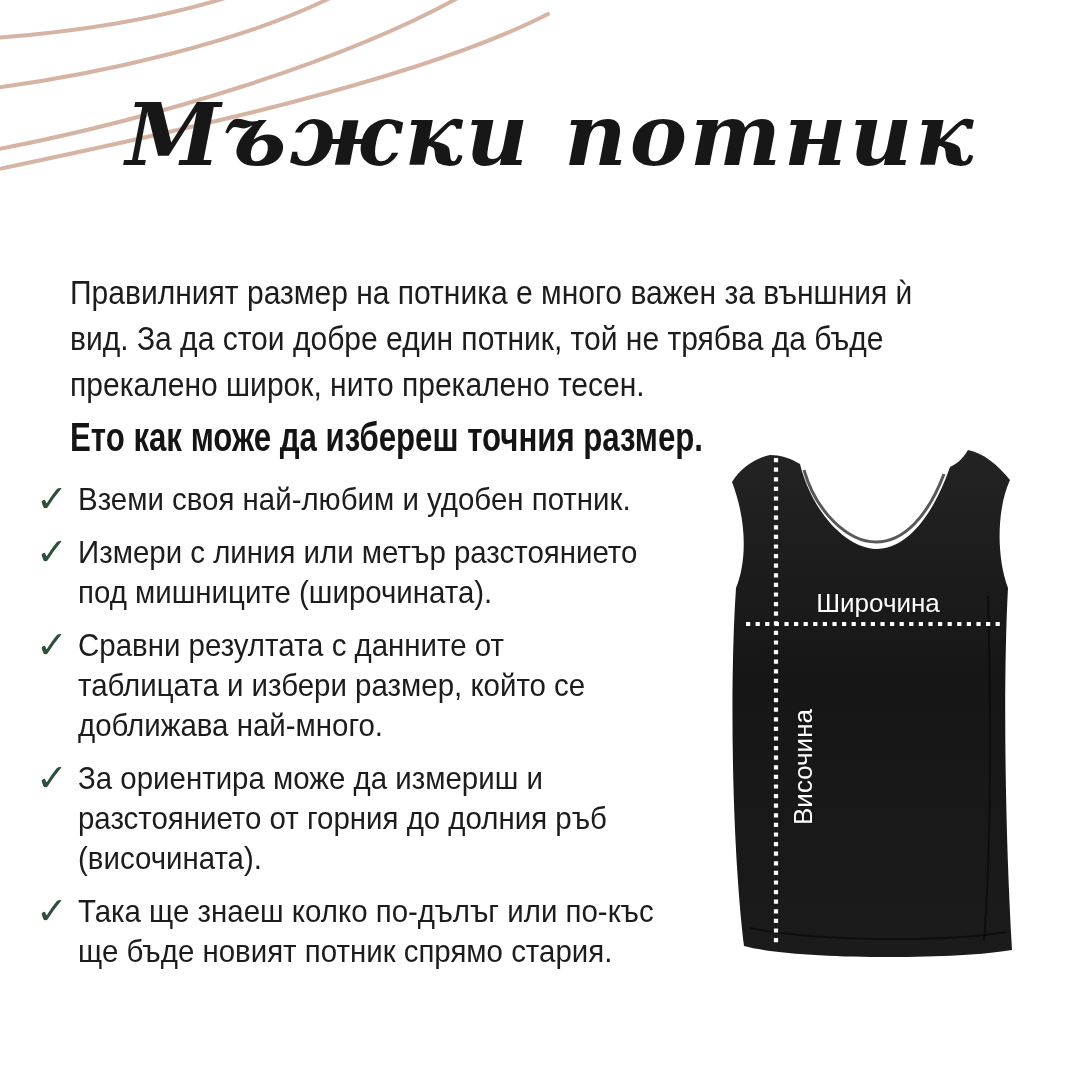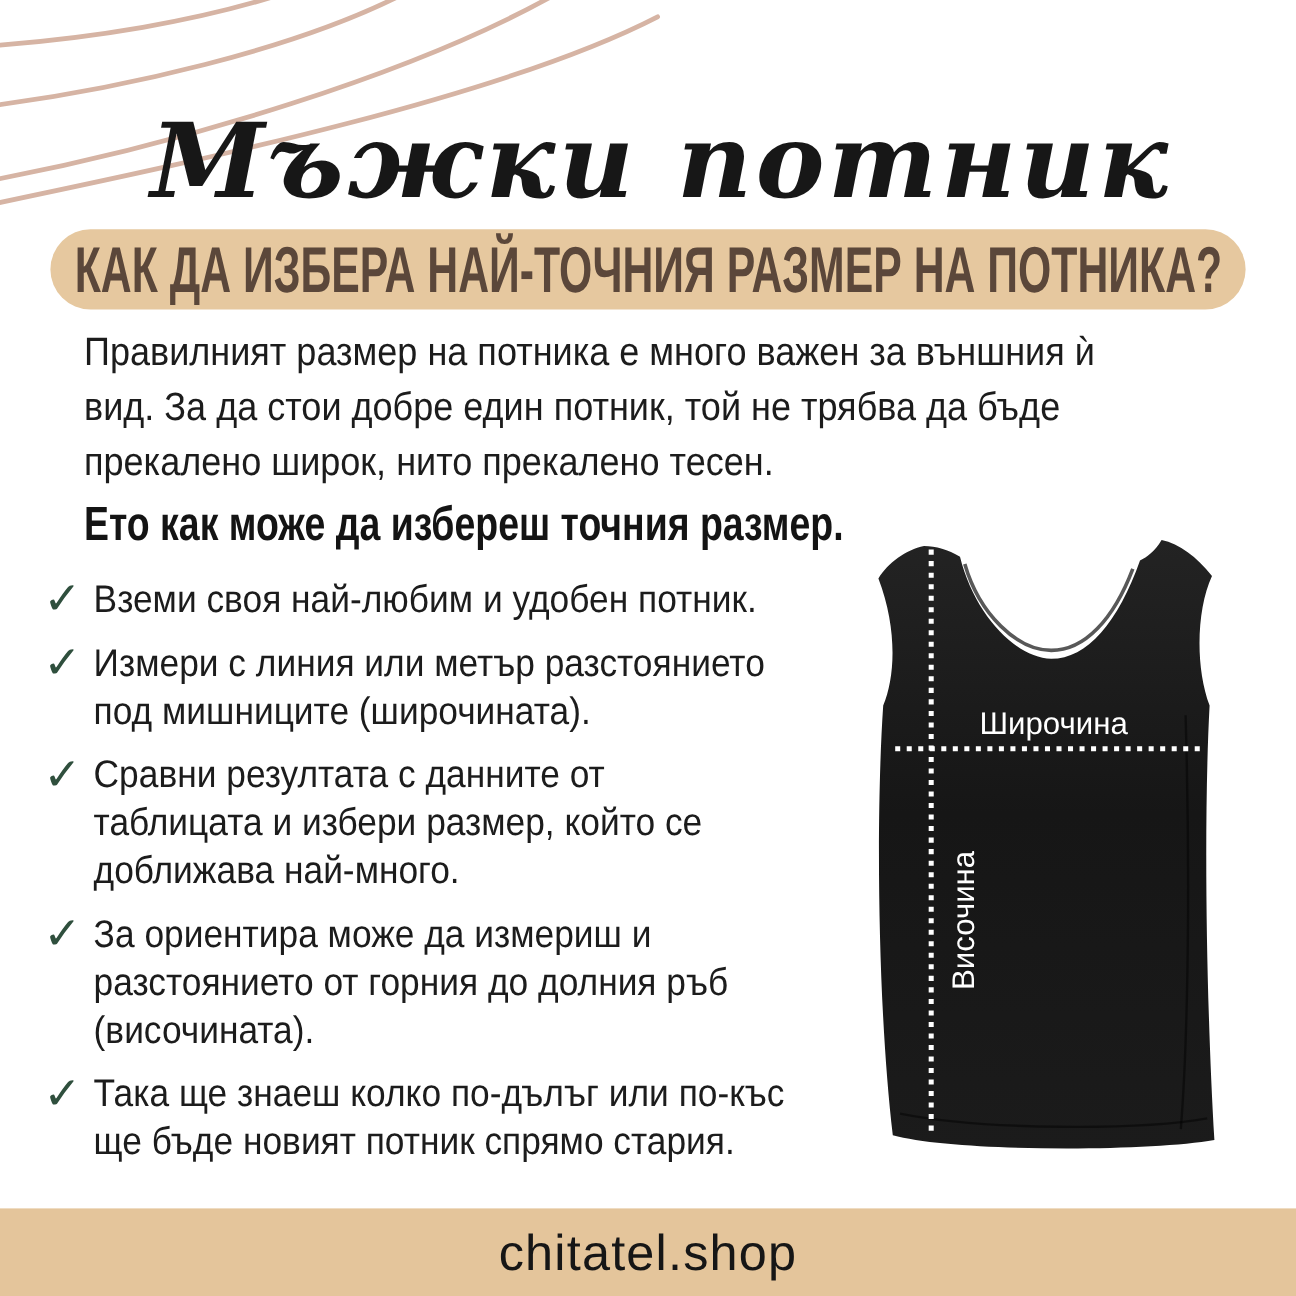--- a/index.html
+++ b/index.html
@@ -70,23 +70,20 @@
     <g fill="none" stroke="#d6b4a4" stroke-width="4" stroke-linecap="round">
       <path d="M 238,-6 C 165,18 75,32 -6,38"></path>
       <path d="M 338,-6 C 245,42 100,74 -6,88"></path>
       <path d="M 465,-6 C 345,62 150,120 -6,150"></path>
       <path d="M 548,14 C 420,80 175,132 -6,170"></path>
     </g>
   </svg>
 
   <h1 class="title">Мъжки потник</h1>
 
-  <div class="banner">
-    <span class="banner-text">КАК ДА ИЗБЕРА НАЙ-ТОЧНИЯ РАЗМЕР НА ПОТНИКА?</span>
-  </div>
 
   <p class="intro">Правилният размер на потника е много важен за външния ѝ
 вид. За да стои добре един потник, той не трябва да бъде
 прекалено широк, нито прекалено тесен.</p>
   <p class="intro-strong">Ето как може да избереш точния размер.</p>
 
   <ul class="checklist">
     <li>
       <span class="check-icon">✓</span>
       <span class="check-text">Вземи своя най-любим и удобен потник.</span>
@@ -143,17 +140,14 @@
       <path d="M 50,492 C 120,506 250,506 306,496" fill="none" stroke="#000000" stroke-width="2" opacity="0.45"></path>
 
       <line x1="76" y1="22" x2="76" y2="510" stroke="#ffffff" stroke-width="4.2" stroke-dasharray="4.2 5.4"></line>
       <line x1="46" y1="188" x2="303" y2="188" stroke="#ffffff" stroke-width="4.2" stroke-dasharray="4.2 5.4"></line>
 
       <text x="178" y="176" text-anchor="middle" fill="#ffffff" font-family="Liberation Sans, sans-serif" font-size="26">Широчина</text>
       <text x="112" y="331" text-anchor="middle" fill="#ffffff" font-family="Liberation Sans, sans-serif" font-size="26" transform="rotate(-90 112 331)">Височина</text>
     </svg>
   </div>
 
-  <div class="page-footer">
-    <span class="footer-brand">chitatel.shop</span>
-  </div>
 
 </div>
 
 </body></html>

